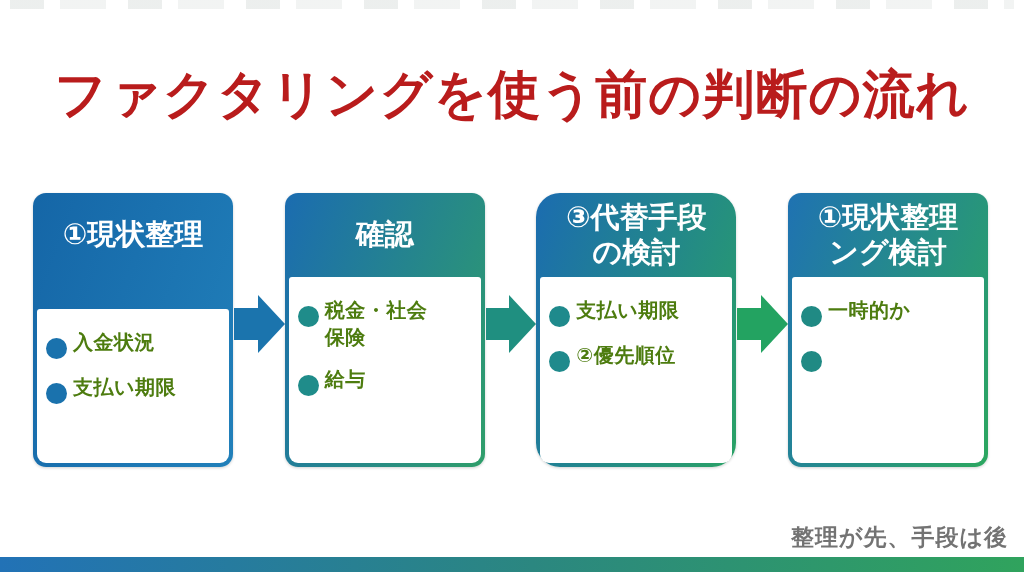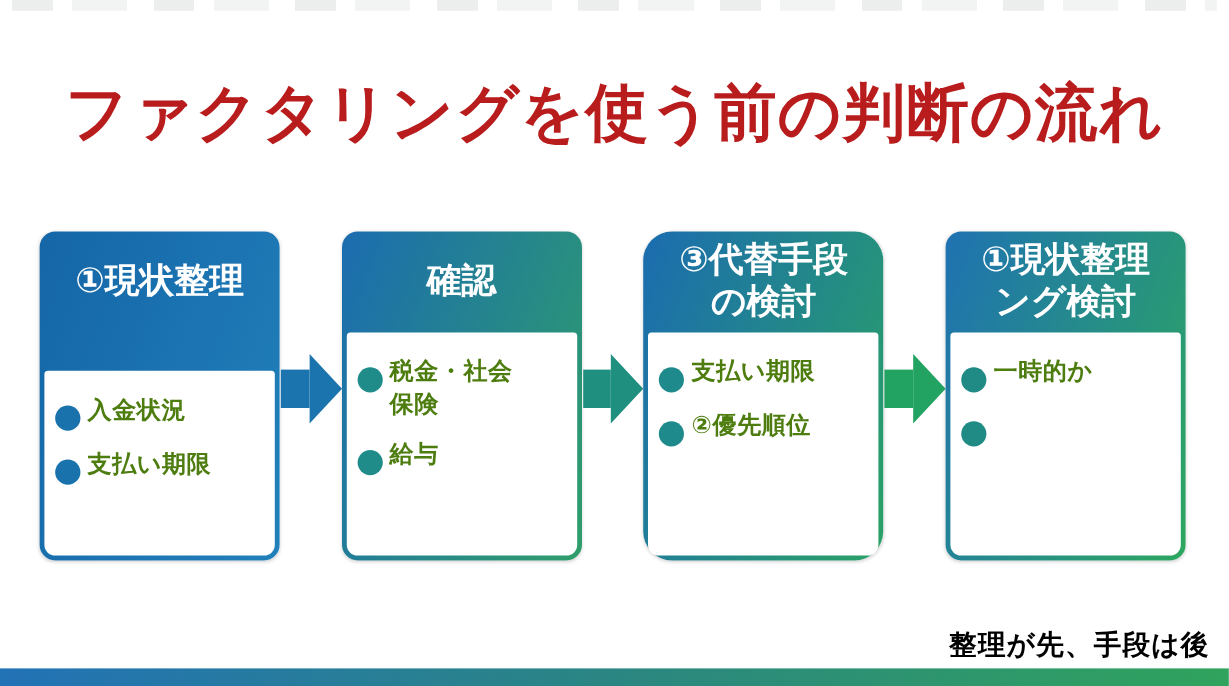--- a/index.html
+++ b/index.html
@@ -67,21 +67,21 @@
     flex:1;height:32px;background:var(--ac,#1b74ad);margin-left:1px;
   }
   .arrow-head{
     width:0;height:0;flex:0 0 auto;
     border-top:29px solid transparent;
     border-bottom:29px solid transparent;
     border-left:27px solid var(--ac,#1b74ad);
   }
   .footer-tagline{
     position:absolute;right:16px;bottom:19px;
-    font-size:23px;font-weight:900;color:#000000;letter-spacing:1px;
+    font-size:23px;font-weight:900;color:#737373;letter-spacing:1px;
   }
   .bottom-bar{
     position:absolute;left:0;bottom:0;width:100%;height:15px;
     background:linear-gradient(90deg,#2272b6,#2b8780 52%,#30a35d);
   }
 </style>
 </head>
 <body>
 
 <div class="top-artifact"></div>

